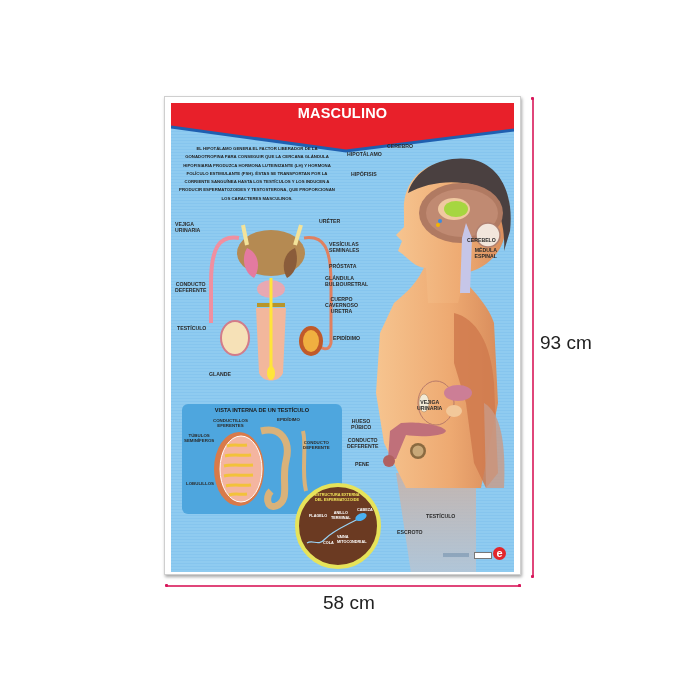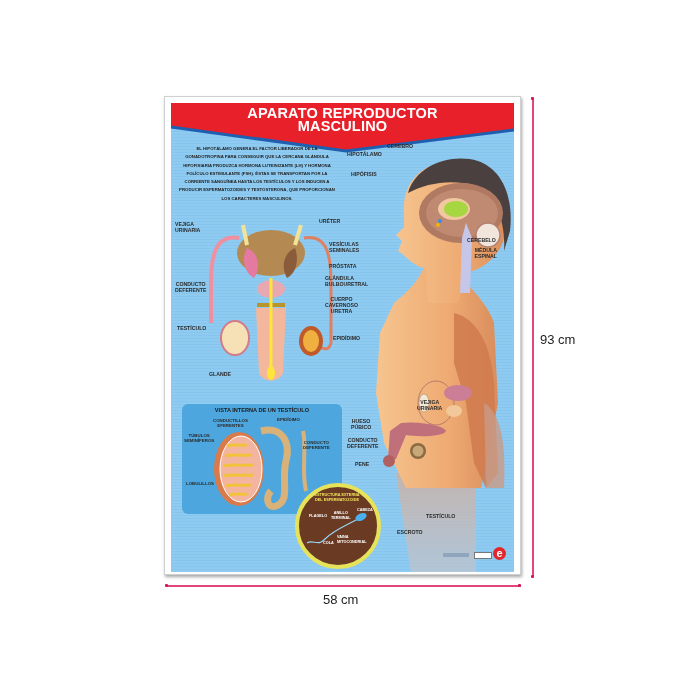--- a/index.html
+++ b/index.html
@@ -9,34 +9,33 @@
     background: repeating-linear-gradient(0deg, #8fcbf0 0px, #8fcbf0 2px, #86c5ee 2px, #86c5ee 3px); }
   .abs { position:absolute; }
   .lbl { position:absolute; font-size:5.2px; font-weight:bold; color:#2a2a2a; line-height:6px; text-align:left; white-space:pre; }
   .lbl.c { text-align:center; }
   .lbl.r { text-align:right; }
   .title { position:absolute; left:0; top:4px; width:343px; text-align:center; color:#fff; font-weight:bold; font-size:14.5px; line-height:13px; letter-spacing:0.2px; }
   .intro { position:absolute; left:6px; top:42px; width:160px; font-size:4.3px; line-height:8.3px; color:#222; text-align:center; font-weight:bold; }
   .intro b { font-weight:900; }
   .meas { position:absolute; background:#e0467a; }
   .dot { position:absolute; width:4px; height:4px; background:#d8175b; border-radius:1px; }
-  .meas-label { position:absolute; font-size:13px; color:#222; }
+  .meas-label { position:absolute; font-size:19px; color:#222; }
 </style>
 </head>
 <body>
 
 <div class="poster">
   <div class="panel">
 
     <svg class="abs" style="left:0;top:0" width="343" height="56">
       <polygon points="0,0 343,0 343,27 175,48 0,24" fill="#e8202a"></polygon>
       <polyline points="0,24 175,48 343,27" fill="none" stroke="#1f5fb0" stroke-width="3"></polyline>
     </svg>
     <div class="title">
-      <div>APARATO REPRODUCTOR</div>
       <div>MASCULINO</div>
     </div>
 
     <div class="intro"><span>EL HIPOTÁLAMO GENERA EL FACTOR LIBERADOR DE LA GONADOTROPINA PARA CONSEGUIR QUE LA CERCANA GLÁNDULA HIPOFISIARIA PRODUZCA HORMONA LUTEINIZANTE (LH) Y HORMONA FOLÍCULO ESTIMULANTE (FSH). ÉSTAS SE TRANSPORTAN POR LA CORRIENTE SANGUÍNEA HASTA LOS TESTÍCULOS Y LOS INDUCEN A PRODUCIR ESPERMATOZOIDES Y </span><b>TESTOSTERONA</b><span>, QUE PROPORCIONAN LOS CARACTERES MASCULINOS.</span></div>
 
     <svg class="abs" style="left:195px;top:40px" width="148" height="430">
       <defs>
         <linearGradient id="skin" x1="0" x2="1" y1="0" y2="0">
           <stop offset="0" stop-color="#f6c48f"></stop>
           <stop offset="0.6" stop-color="#eeaa72"></stop>

